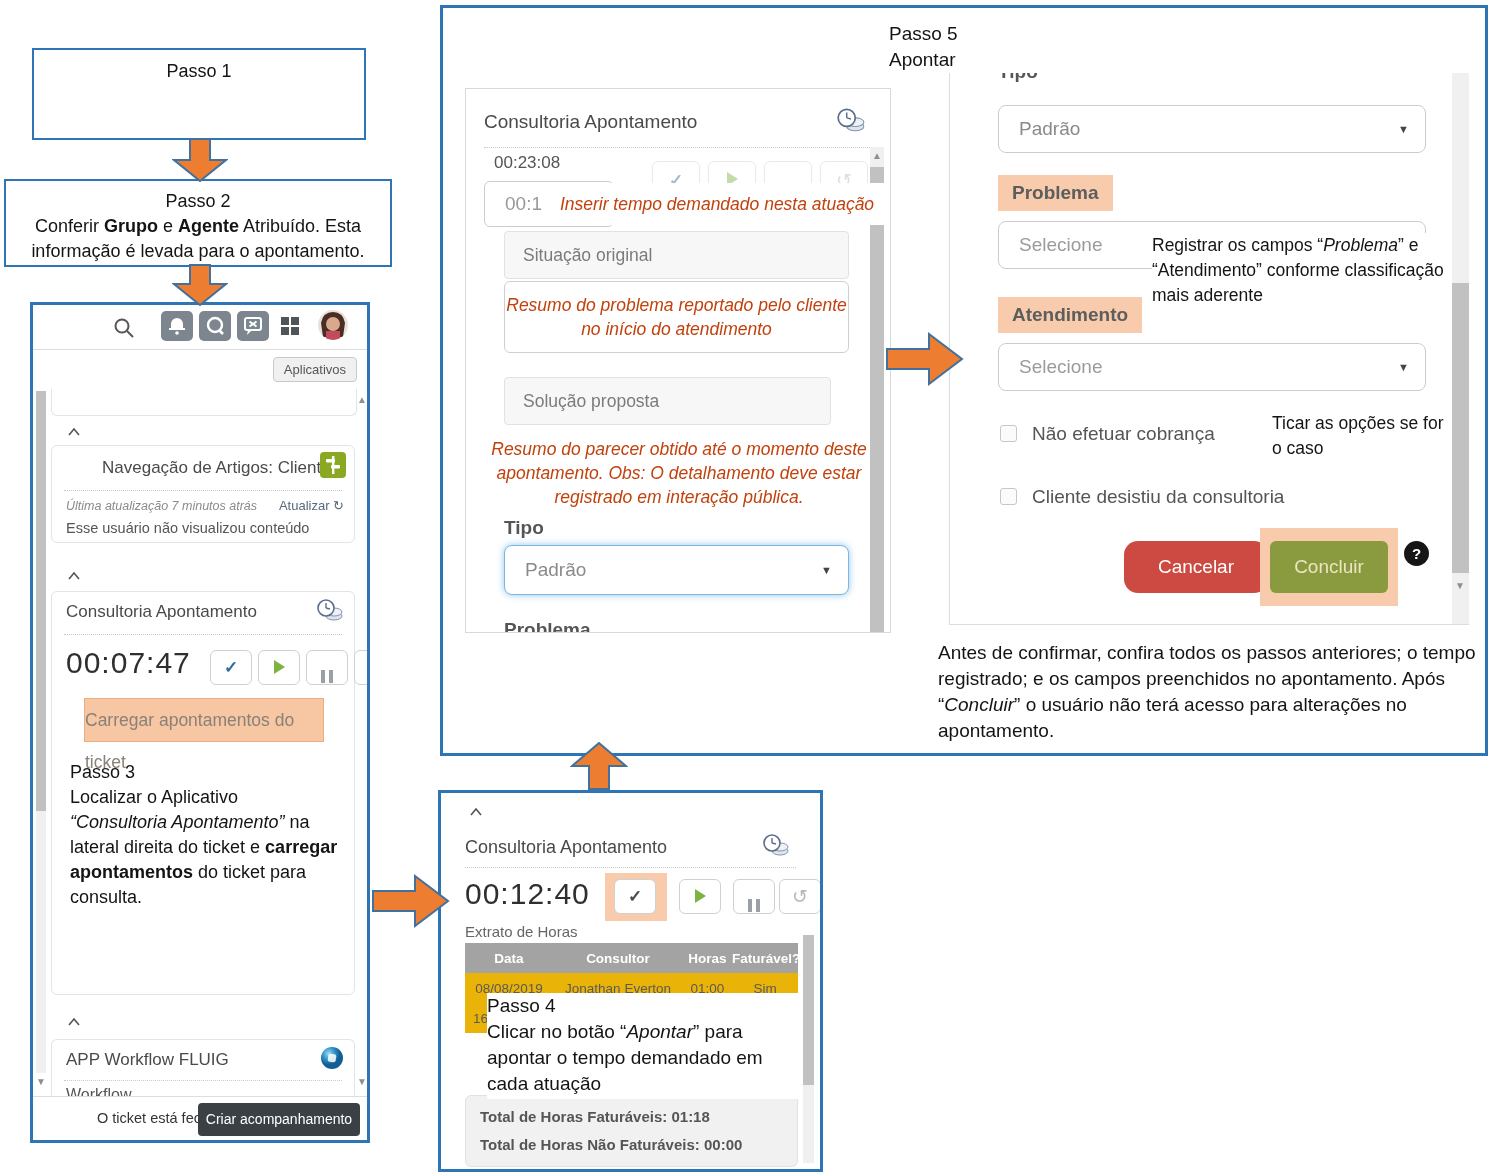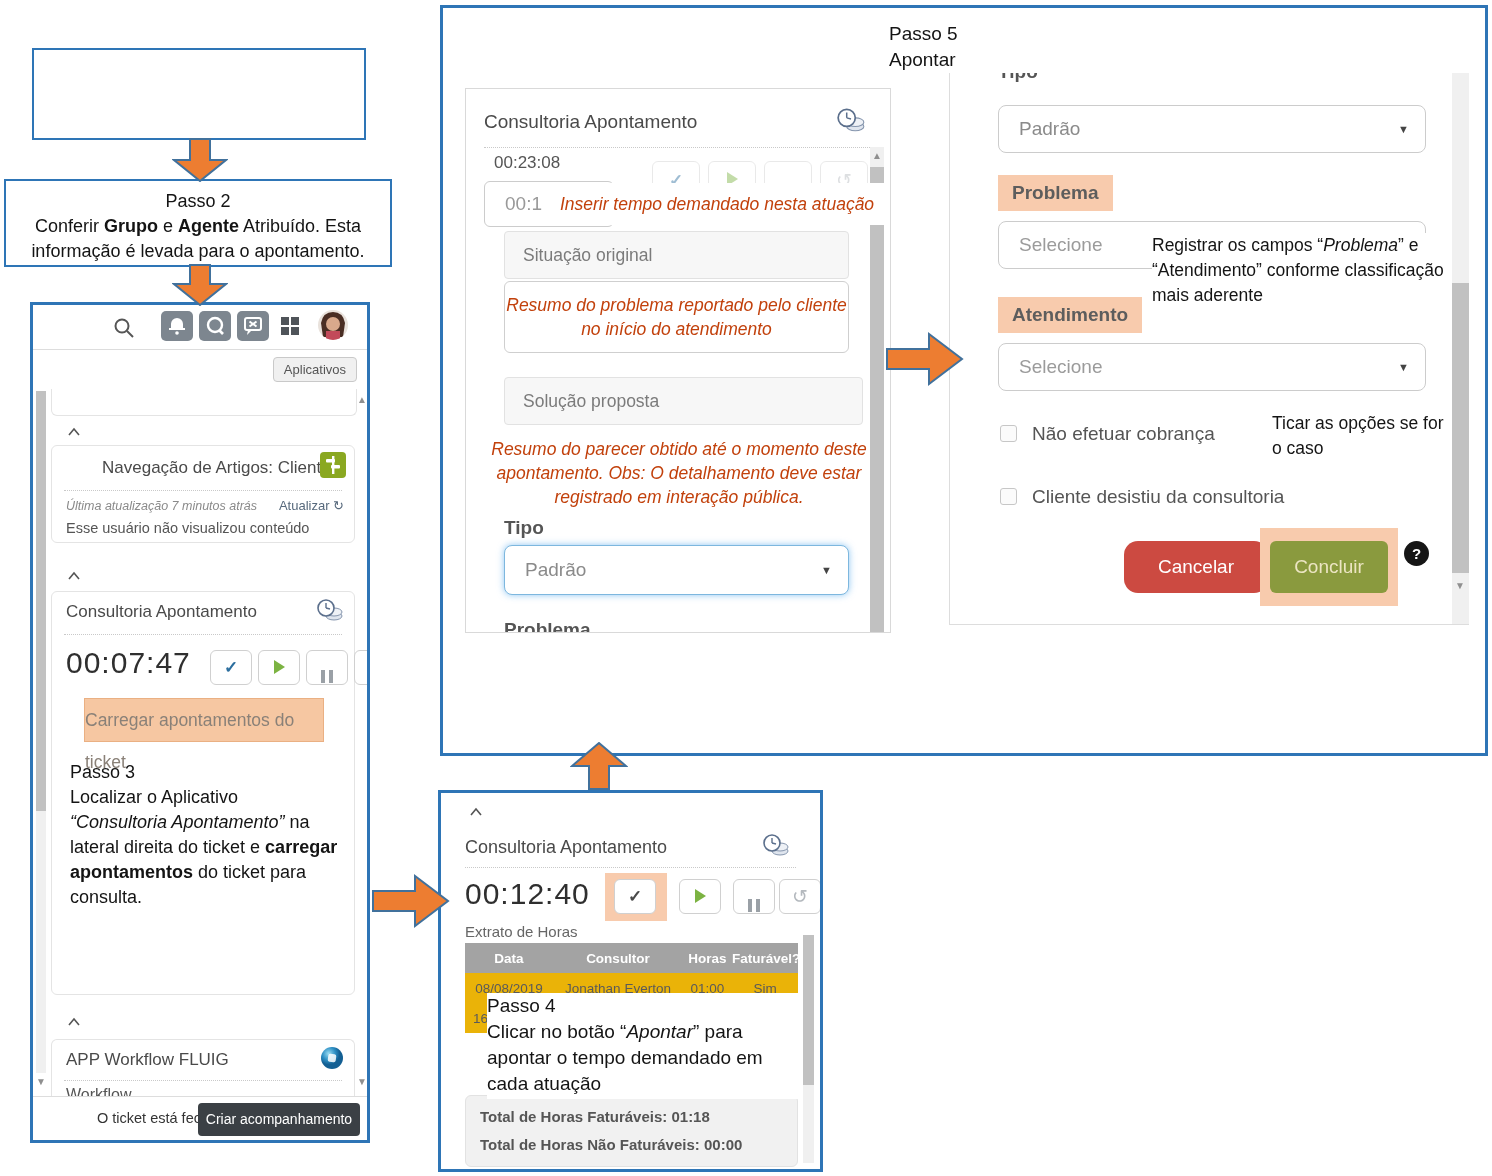--- a/index.html
+++ b/index.html
@@ -64,20 +64,21 @@
   .help{position:absolute;width:25px;height:25px;border-radius:50%;background:#161616;color:#fff;font-weight:bold;text-align:center;line-height:25px;font-size:15px;}
   .darkbtn{position:absolute;background:#3b4045;border-radius:4px;color:#fff;font-size:14px;text-align:center;}
   .load-btn{position:absolute;background:#f6c7a2;border:1px solid #eab083;color:#8a8178;font-size:17.5px;text-align:left;box-sizing:border-box;}
 </style>
 </head>
 <body>
 
 <div class="canvas">
 
   <div class="step-box abs" style="left:32px;top:48px;width:334px;height:92px;padding-top:9px;">
+    <div class="step-title">Passo 1</div>
   </div>
 
   <svg class="arrow" style="left:172px;top:138px;" width="56" height="44" viewBox="0 0 56 44">
       <polygon points="18,1 38,1 38,22 54,22 28,43 2,22 18,22"></polygon>
     </svg>
 
   <div class="step-box abs" style="left:4px;top:179px;width:388px;height:88px;padding-top:8px;">
     <div class="step-title">Passo 2</div>
     <div><span>Conferir </span><b>Grupo</b><span> e </span><b>Agente</b><span> Atribuído. Esta informação é levada para o apontamento.</span></div>
   </div>
@@ -310,21 +311,21 @@
         <span class="abs" style="left:20px;top:11px;font-size:19px;color:#999;">00:1</span>
       </div>
       <div class="ann ann-italic" style="left:80px;top:94px;width:342px;height:42px;font-size:17.5px;line-height:42px;z-index:6;">Inserir tempo demandado nesta atuação</div>
 
       <div class="field" style="left:38px;top:142px;width:345px;height:48px;">
           <span>Situação original</span>
         </div>
 
       <div class="ann ann-italic" style="left:38px;top:192px;width:345px;height:72px;font-size:17.5px;line-height:24px;border:1px solid #cfcfcf;border-radius:6px;box-sizing:border-box;padding-top:11px;">Resumo do problema reportado pelo cliente no início do atendimento</div>
 
-      <div class="field" style="left:38px;top:288px;width:359px;height:48px;text-align:center;">
+      <div class="field" style="left:38px;top:288px;width:327px;height:48px;text-align:center;">
           <span>Solução proposta</span>
         </div>
 
       <div class="ann ann-italic" style="left:2px;top:348px;width:422px;font-size:17.5px;line-height:24px;">Resumo do parecer obtido até o momento deste apontamento. Obs: O detalhamento deve estar registrado em interação pública.</div>
 
       <div class="abs flabel" style="left:38px;top:428px;">Tipo</div>
       <div class="dd dd-focus" style="left:38px;top:456px;width:345px;height:50px;">
         <span class="val">Padrão</span>
         <span class="car">▼</span>
       </div>
@@ -375,15 +376,18 @@
       <div class="abs peach" style="left:310px;top:455px;width:138px;height:78px;"></div>
       <div class="btn-olive" style="left:320px;top:468px;width:118px;height:52px;line-height:52px;"><span>Concluir</span></div>
       <div class="help" style="left:454px;top:468px;">?</div>
 
       <div class="sb-track" style="left:502px;top:0;width:17px;height:551px;">
         <div class="sb-thumb" style="left:0;top:210px;width:17px;height:290px;"></div>
         <div class="mini-arrow" style="left:3px;top:508px;">▼</div>
       </div>
     </div>
 
+    <div class="abs note" style="left:495px;top:632px;width:545px;">
+      <span>Antes de confirmar, confira todos os passos anteriores; o tempo registrado; e os campos preenchidos no apontamento. Após “</span><i>Concluir</i><span>” o usuário não terá acesso para alterações no apontamento.</span>
+    </div>
   </div>
 
 </div>
 
 </body></html>

